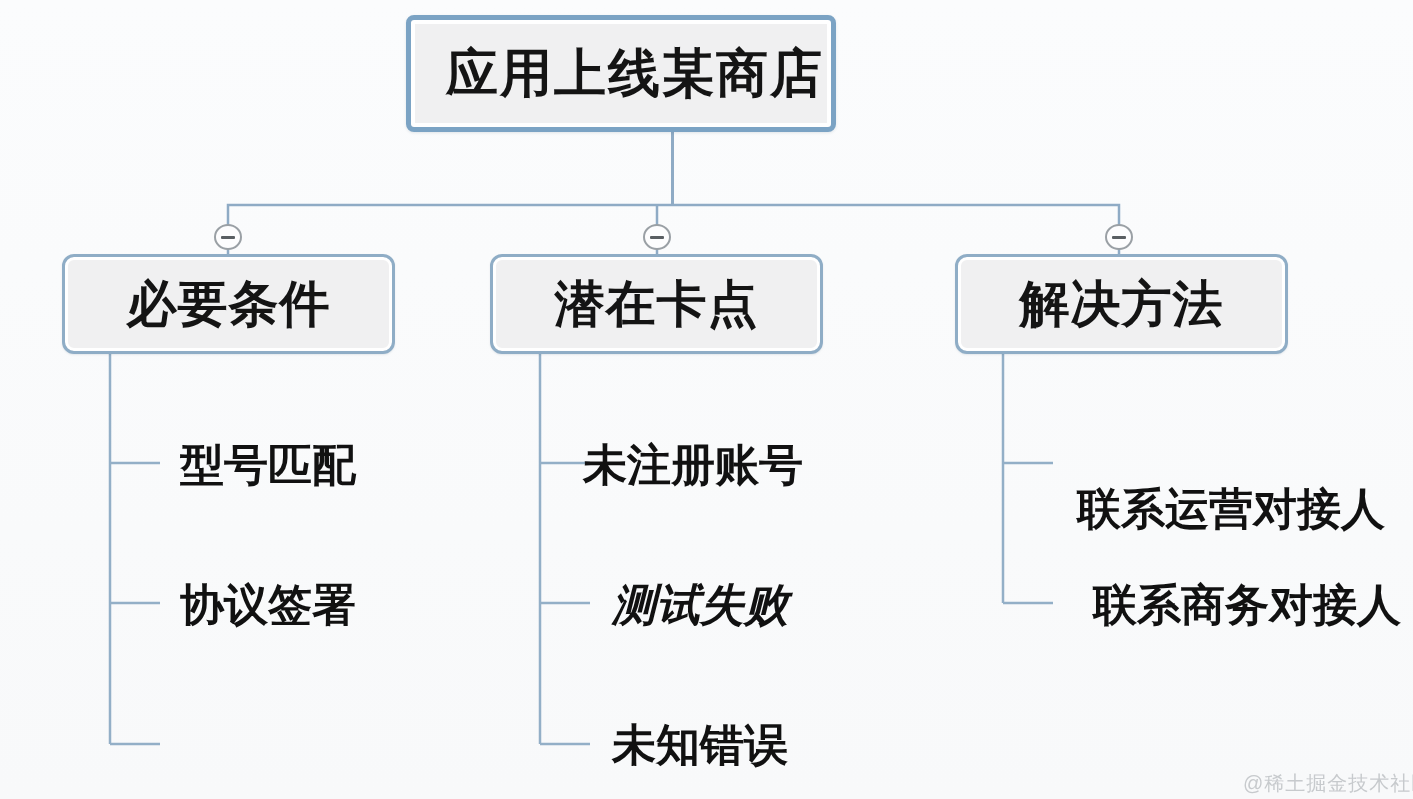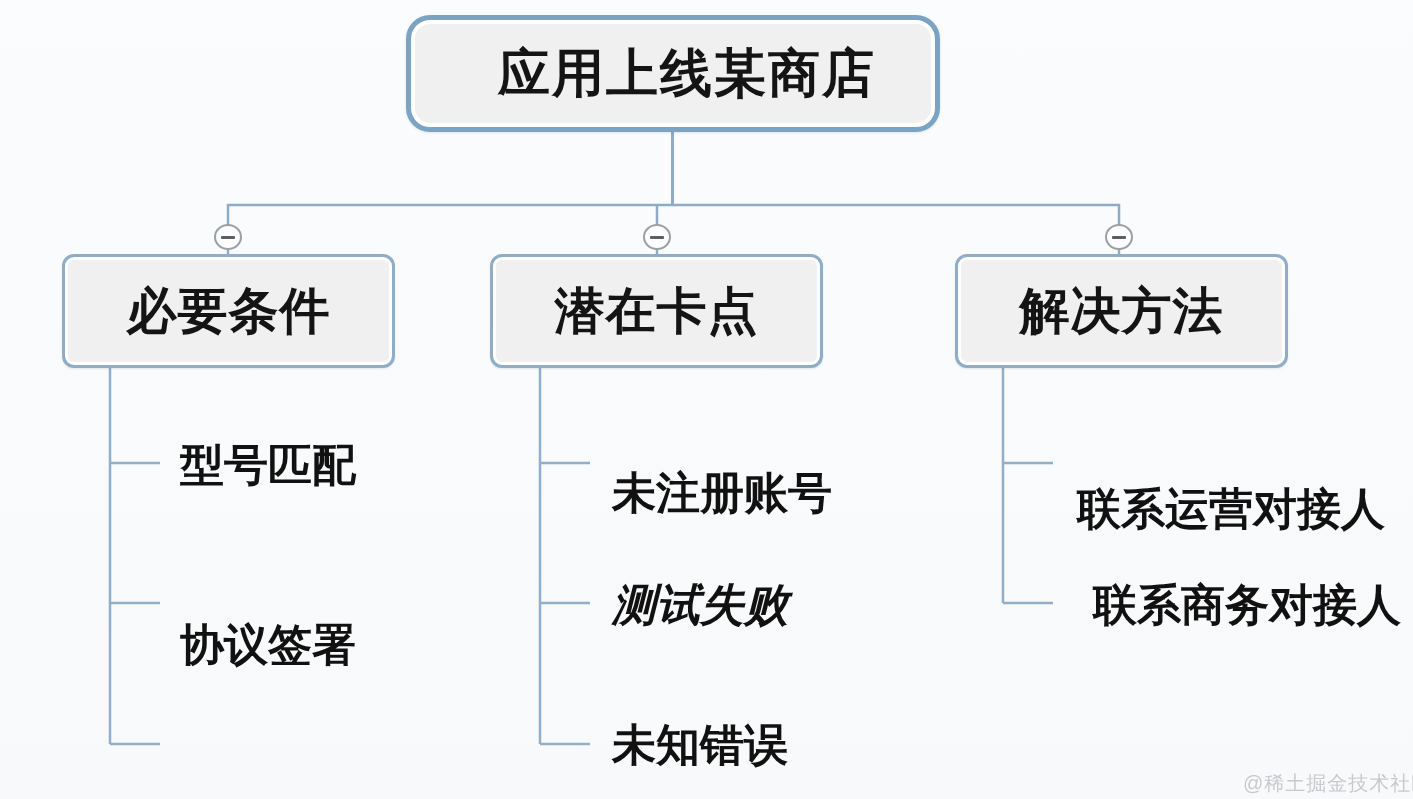--- a/index.html
+++ b/index.html
@@ -26,31 +26,31 @@
     align-items: center;
     justify-content: center;
     background: #f0f0f1;
     color: #141414;
     box-sizing: border-box;
     text-align: center;
     white-space: nowrap;
   }
   .node.root {
     left: 406px; top: 15px;
-    width: 534px; height: 117px;
+    width: 430px; height: 117px;
     border: 5px solid #7ba3c4;
-    border-radius: 24px;
+    border-radius: 8px;
     font-size: 52px;
     font-weight: 600;
     letter-spacing: 2px;
     box-shadow: inset 0 0 0 4px #ffffff, 0 1px 3px rgba(40,70,100,0.12);
     padding-left: 28px;
   }
   .node.branch {
-    width: 333px; height: 114px;
+    width: 333px; height: 100px;
     border: 3px solid #8fadc6;
     border-radius: 12px;
     font-size: 50px;
     font-weight: 600;
     letter-spacing: 1px;
     box-shadow: inset 0 0 0 3px #ffffff, 0 1px 2px rgba(40,70,100,0.10);
   }
   .node.branch.b1 { left: 62px;  top: 254px; }
   .node.branch.b2 { left: 490px; top: 254px; }
   .node.branch.b3 { left: 955px; top: 254px; }
@@ -124,23 +124,23 @@
     <span>必要条件</span>
   </div>
   <div class="node branch b3">
     <span>解决方法</span>
   </div>
   <div class="node branch b2">
     <span>潜在卡点</span>
   </div>
 
   <div class="leaf" style="left:180px; top:443px;">型号匹配</div>
-  <div class="leaf" style="left:180px; top:583px;margin-top:40px;">协议签署</div>
+  <div class="leaf" style="left:180px; top:583px;">协议签署</div>
 
-  <div class="leaf" style="left:612px; top:443px;margin-top:28px;">未注册账号</div>
+  <div class="leaf" style="left:583px; top:443px;">未注册账号</div>
   <div class="leaf" style="left:612px; top:583px;font-style:italic;">测试失败</div>
   <div class="leaf" style="left:612px; top:723px;">未知错误</div>
 
   <div class="leaf" style="left:1077px; top:443px;margin-top:44px;">联系运营对接人</div>
   <div class="leaf" style="left:1077px; top:583px;margin-left:16px;">联系商务对接人</div>
 
   <div class="watermark">@稀土掘金技术社区</div>
 
 </div>
 

